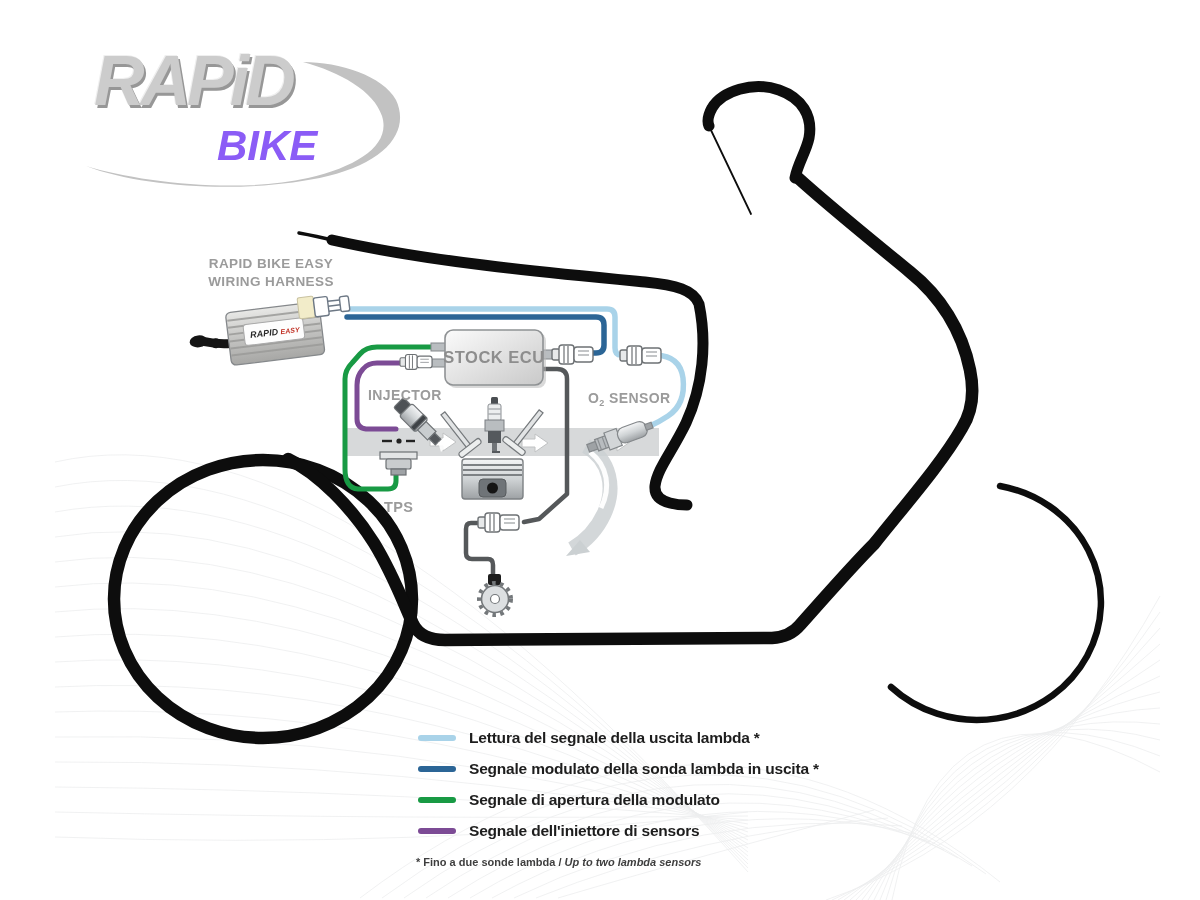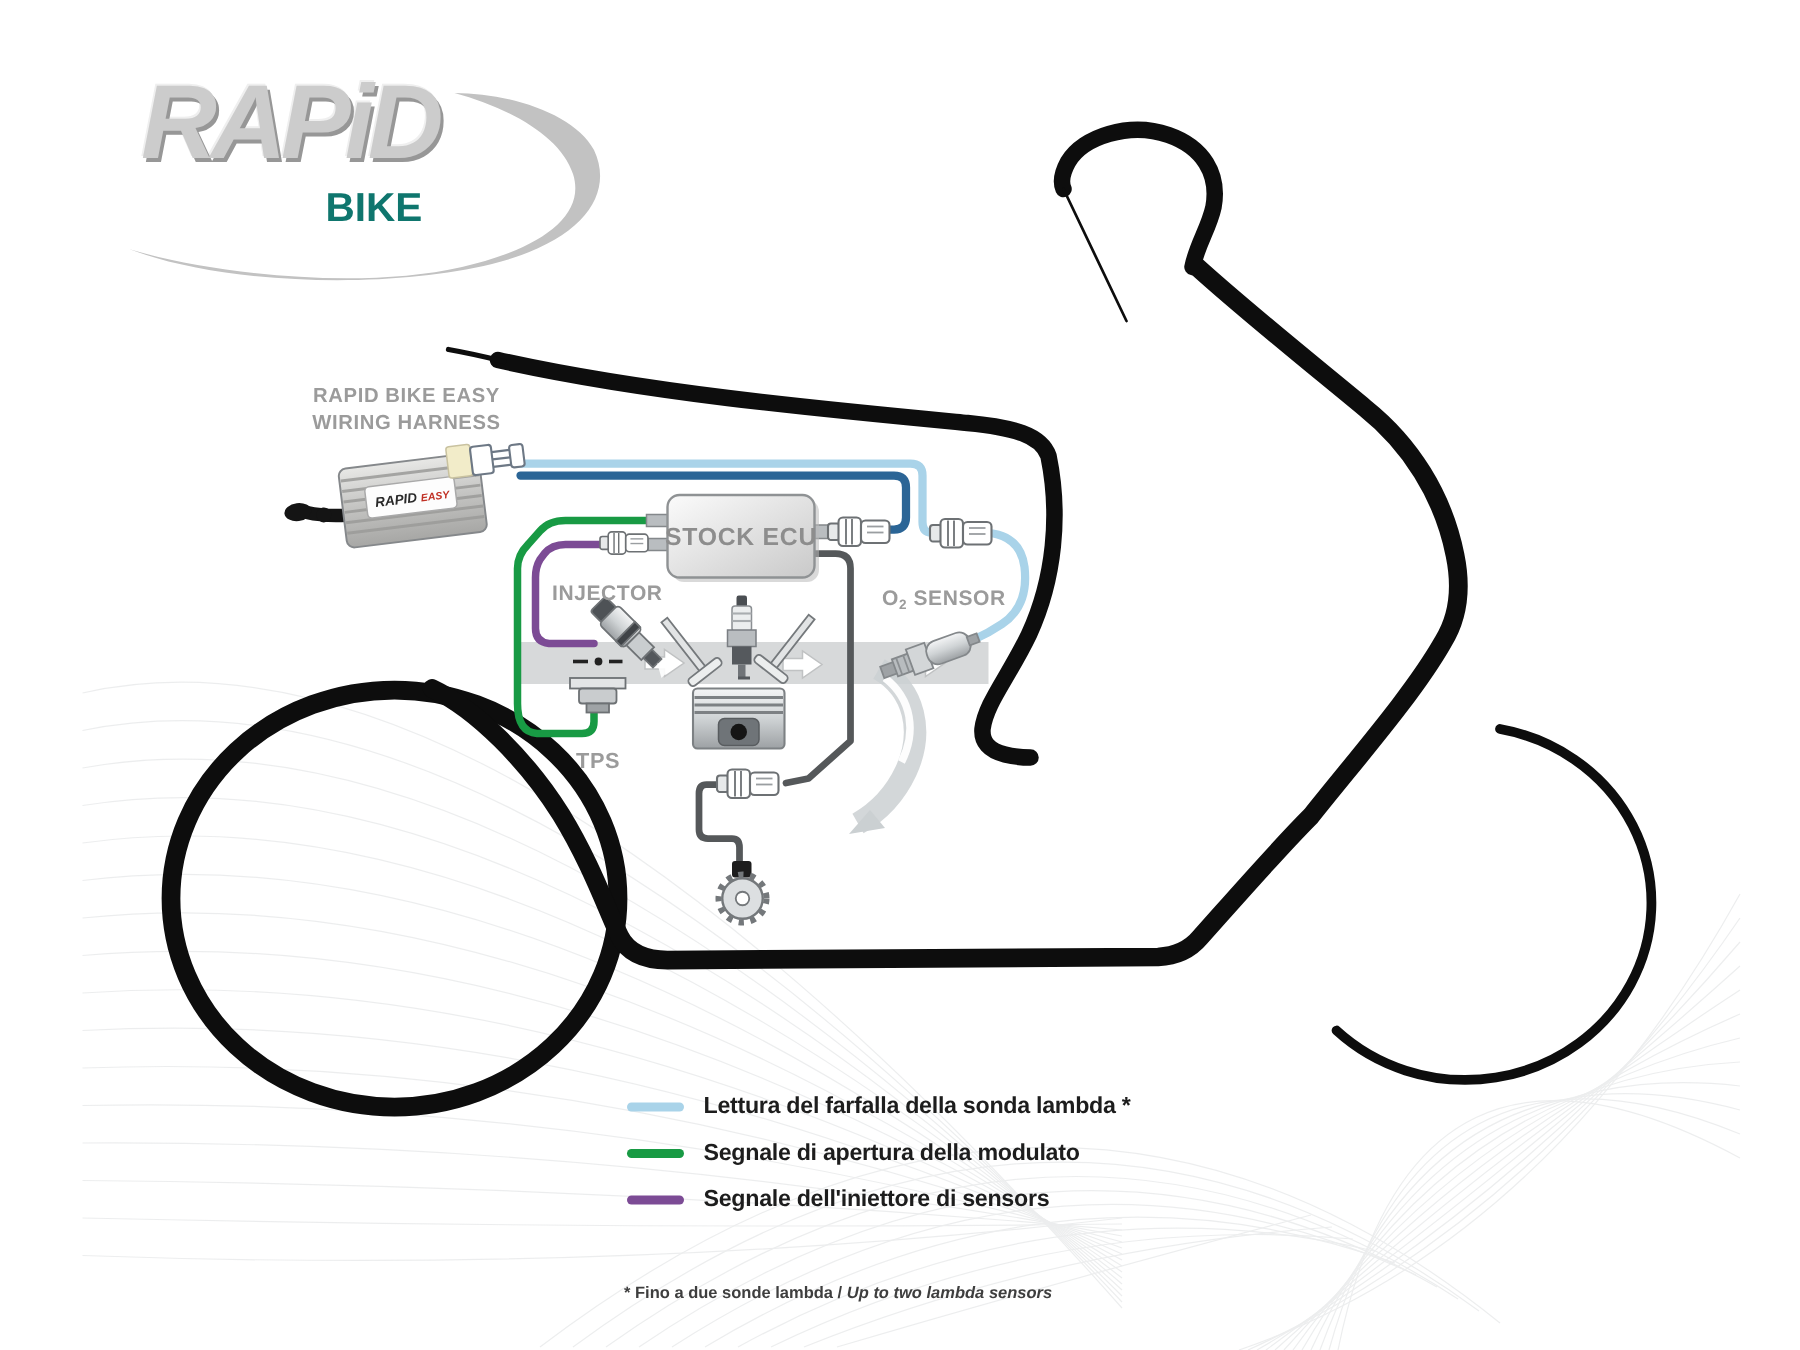--- a/index.html
+++ b/index.html
@@ -5,22 +5,22 @@
   html,body{margin:0;padding:0;background:#ffffff;}
   body{font-family:"Liberation Sans", sans-serif;}
   .stage{position:relative;width:1200px;height:900px;background:#fff;overflow:hidden;}
   .art{position:absolute;left:0;top:0;}
 
   
   .logo{position:absolute;left:78px;top:38px;width:350px;height:155px;}
   .logo svg{position:absolute;left:0;top:0;}
   .logo-primary{position:absolute;left:16px;top:8px;font-size:70px;font-weight:900;font-style:italic;
      letter-spacing:-4px;color:#cccccc;text-shadow:2px 3px 0 #979797,-1px -1px 0 #efefef;line-height:1;}
-  .logo-secondary{position:absolute;left:134px;top:86px;font-size:27px;font-weight:900;
-     letter-spacing:0px;color:#0f766e;background:#ffffff;padding:1px 8px 1px 5px;line-height:1;}
+  .logo-secondary{position:absolute;left:134px;top:86px;font-size:42px;font-weight:900;font-style:italic;
+     letter-spacing:0px;color:#8b5cf6;background:#ffffff;padding:1px 8px 1px 5px;line-height:1;}
 
   
   .legend{position:absolute;left:418px;top:722px;}
   .legend-row{display:flex;align-items:center;height:31px;}
   .legend-swatch{width:38px;height:6px;border-radius:3px;margin-right:13px;flex:0 0 auto;}
   .legend-label{font-size:15.5px;font-weight:700;color:#1d1d1d;letter-spacing:-0.2px;white-space:nowrap;}
 
   .footnote{position:absolute;left:416px;top:856px;font-size:11px;font-weight:700;color:#3e3e3e;text-align:center;}
   .footnote .em{font-style:italic;}
 
@@ -271,21 +271,25 @@
     <path fill="#c2c2c2" d="M 8,128 C 70,152 180,155 250,138 C 310,123 332,92 318,62 C 305,38 262,24 225,24
       C 262,34 296,53 304,78 C 313,106 282,128 230,140 C 160,156 60,144 8,128 Z"></path>
   </svg>
   <div class="logo-primary">RAPiD</div>
   <div class="logo-secondary">BIKE</div>
 </div>
 
 <div class="legend">
   <div class="legend-row">
     <div class="legend-swatch" style="background: rgb(169, 211, 233);"></div>
-    <div class="legend-label">Lettura del farfalla della sonda lambda *</div>
+    <div class="legend-label">Lettura del segnale della uscita lambda *</div>
+  </div>
+  <div class="legend-row">
+    <div class="legend-swatch" style="background: rgb(43, 101, 150);"></div>
+    <div class="legend-label">Segnale modulato della sonda lambda in uscita *</div>
   </div>
   <div class="legend-row">
     <div class="legend-swatch" style="background: rgb(24, 154, 68);"></div>
     <div class="legend-label">Segnale di apertura della modulato</div>
   </div>
   <div class="legend-row">
     <div class="legend-swatch" style="background: rgb(124, 75, 149);"></div>
     <div class="legend-label">Segnale dell'iniettore di sensors</div>
   </div>
 </div>

